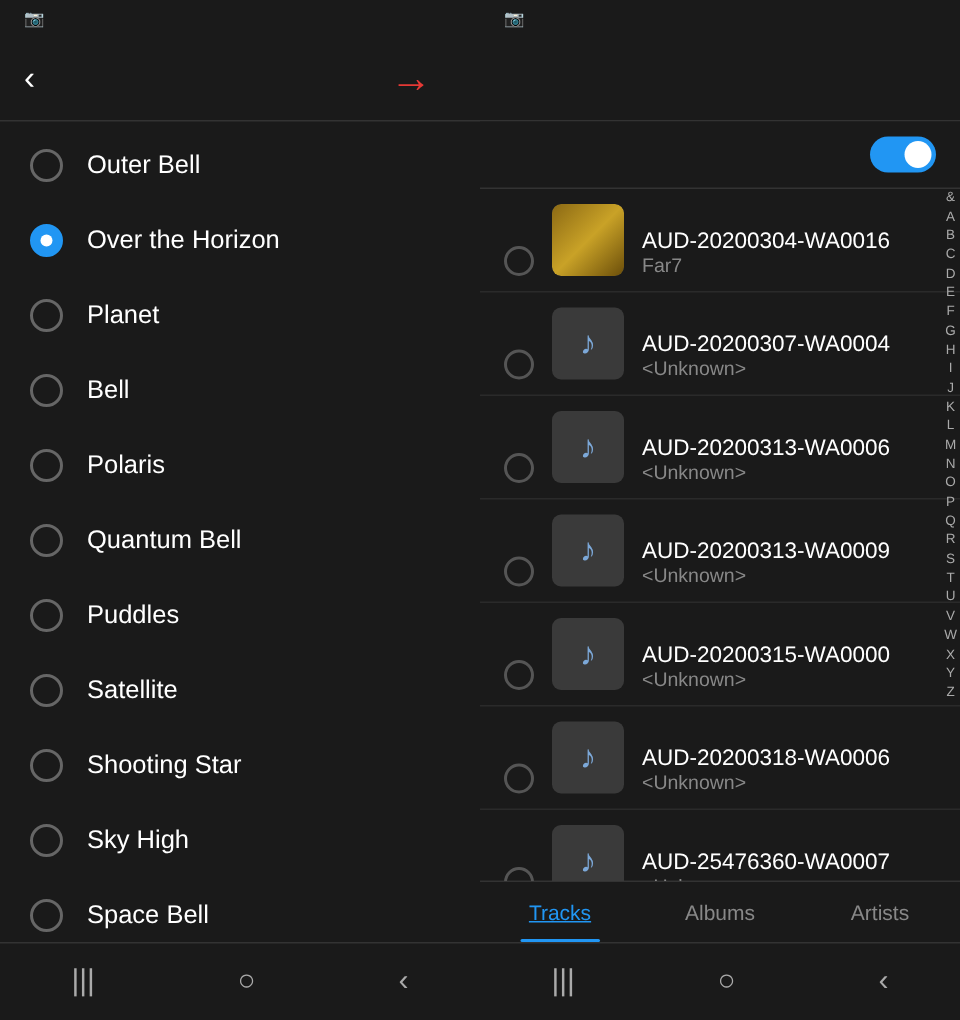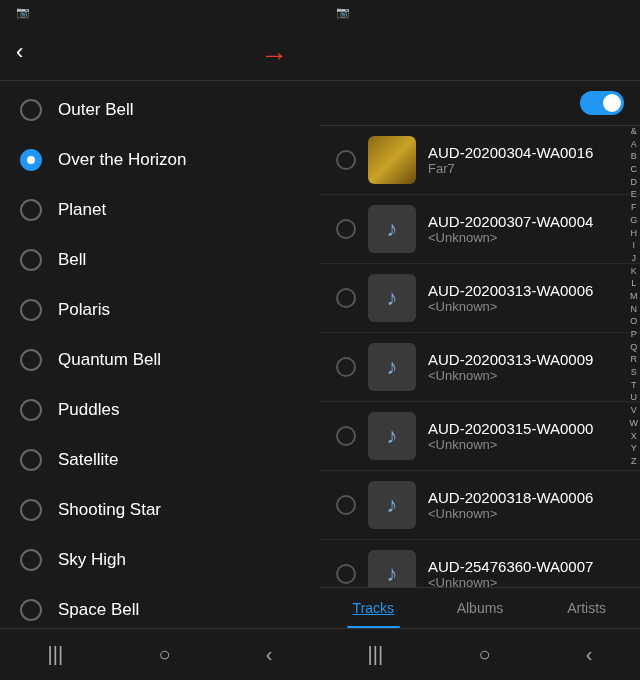--- a/index.html
+++ b/index.html
@@ -195,21 +195,21 @@
 
     .sound-list {
       flex: 1;
       overflow-y: auto;
       position: relative;
     }
     .sound-list::-webkit-scrollbar { display: none; }
 
     .sound-item {
       display: flex;
-      align-items: center;
+      align-items: flex-end;
       padding: 10px 16px;
       gap: 12px;
       cursor: pointer;
       border-bottom: 1px solid #2a2a2a;
     }
 
     .sound-radio {
       width: 20px;
       height: 20px;
       border-radius: 50%;

